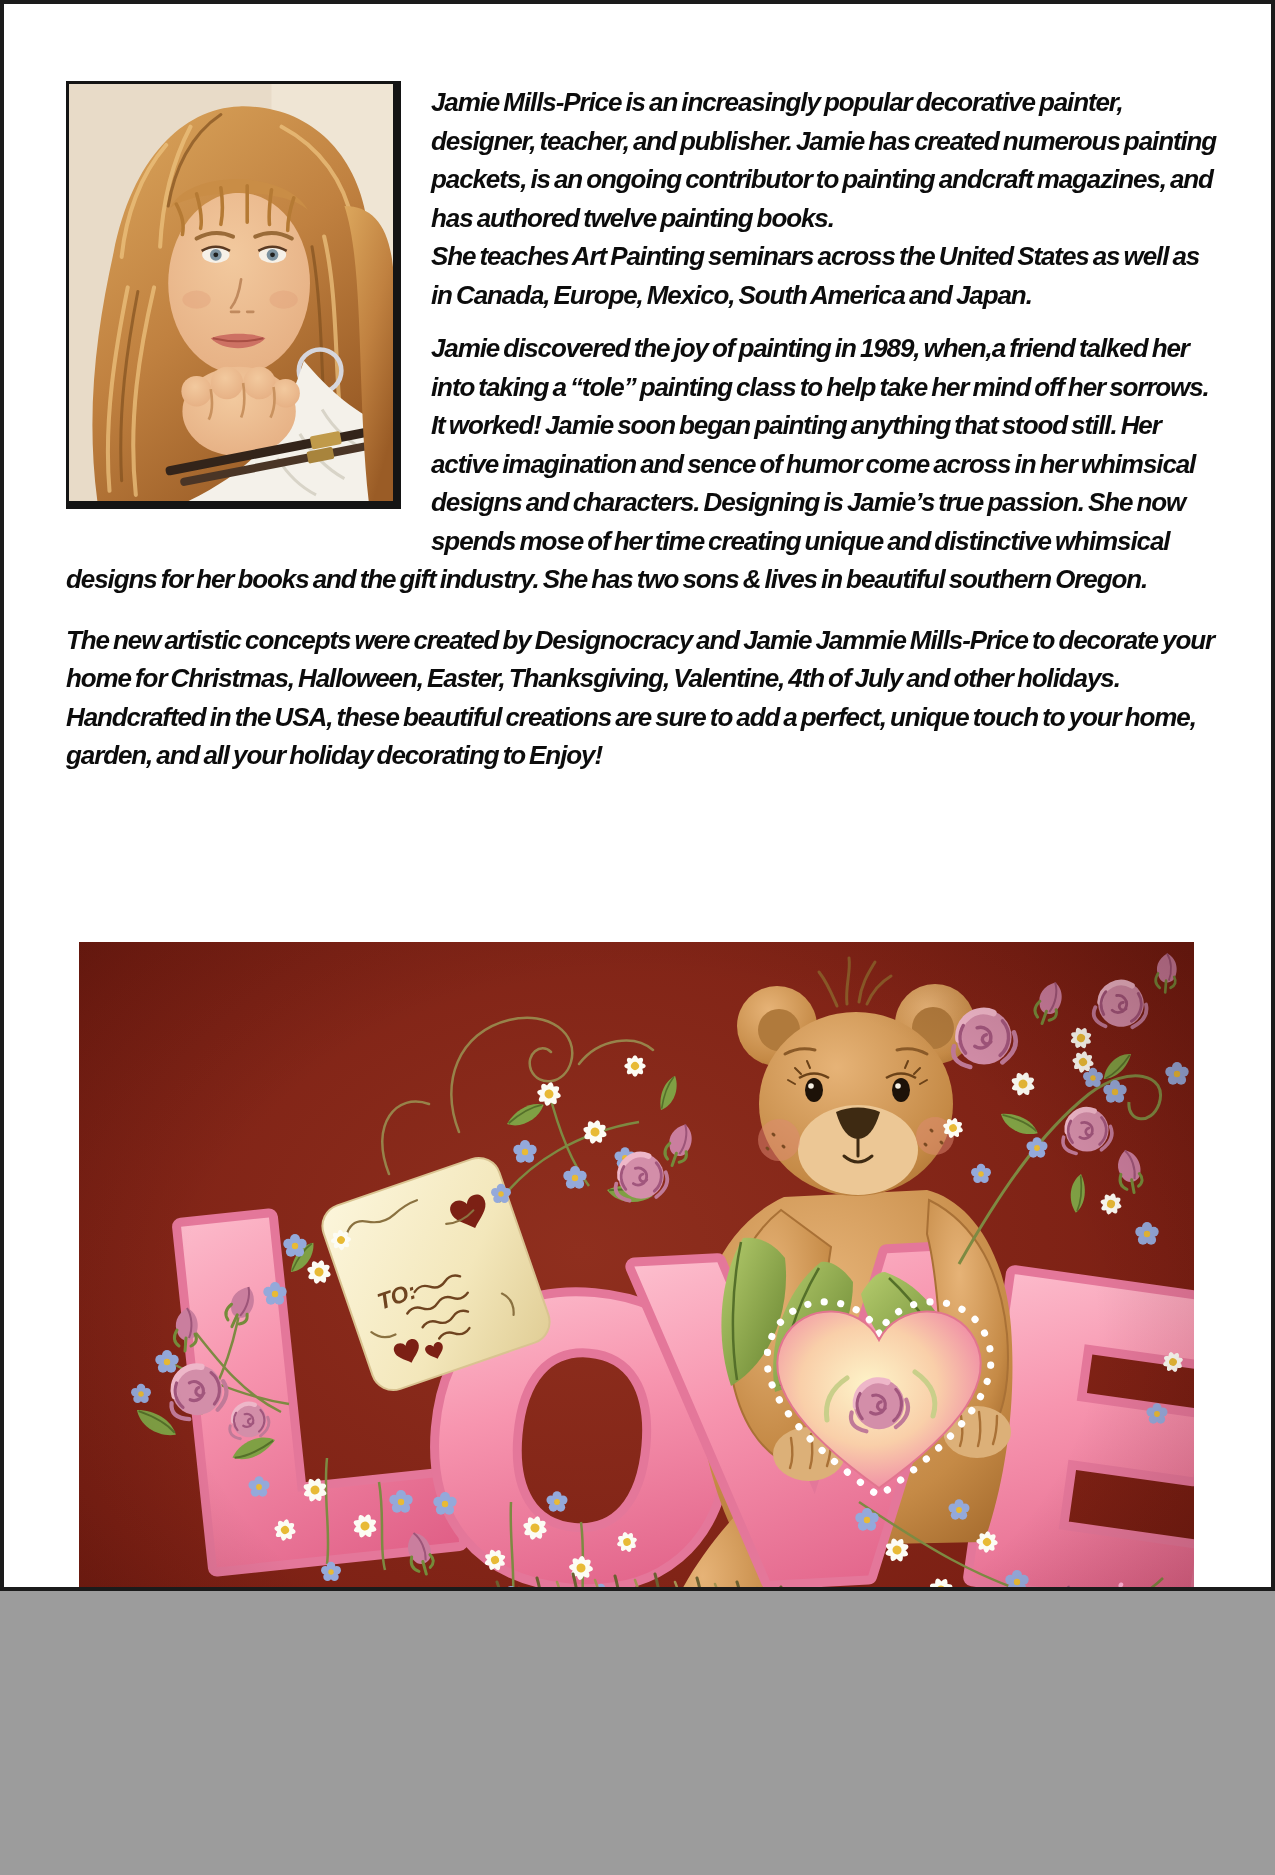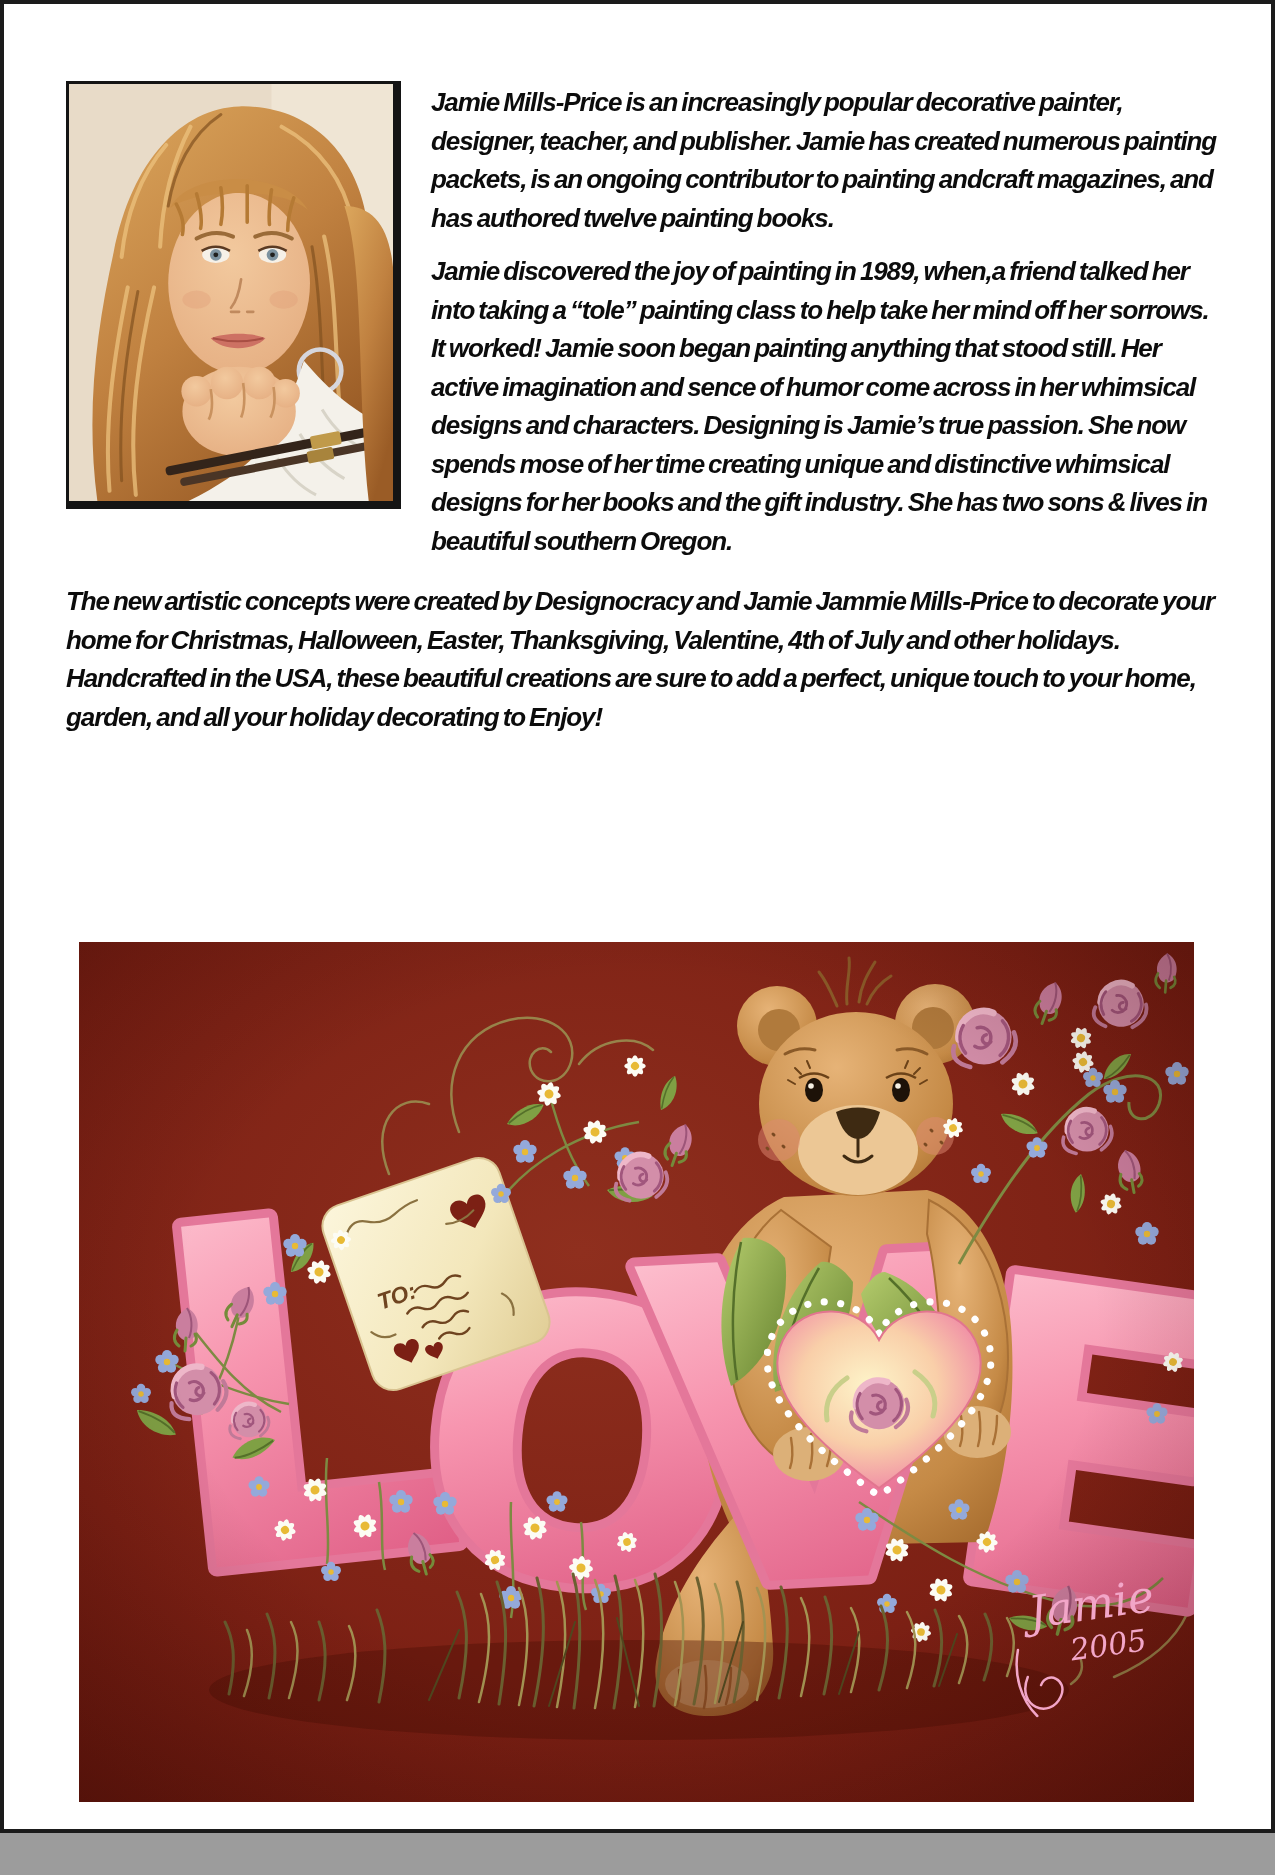--- a/index.html
+++ b/index.html
@@ -1,16 +1,16 @@
 <!DOCTYPE html>
 <html><head>
 <meta charset="utf-8">
 <style>
   html,body{margin:0;padding:0;background:#9c9c9c;}
-  .page{position:relative;width:1275px;height:1833px;background:#ffffff;
+  .page{position:relative;width:1275px;height:1591px;background:#ffffff;
         box-sizing:border-box;border:4px solid #1b1b1b;overflow:hidden;
         font-family:"Liberation Sans", sans-serif;}
   .bio-block{position:absolute;left:0;top:0;width:1275px;box-sizing:border-box;
              padding:77px 62px 0 62px;}
   .photo-wrap{float:left;width:335px;height:428px;margin:0 30px 16px 0;
               box-sizing:border-box;border:solid #141414;border-width:3px 8px 8px 3px;
               background:#e9dccb;}
   .photo-wrap svg{display:block;width:100%;height:100%;}
   .bio p{font:italic 700 26px/38.5px "Liberation Sans", sans-serif;
          letter-spacing:-1.1px;word-spacing:-2px;color:#0c0c0c;margin:0 0 15px 0;}
@@ -86,21 +86,21 @@
           <rect x="104" y="370" width="196" height="8" rx="4" fill="#4a3526"></rect>
           <rect x="232" y="368" width="26" height="12" rx="2" fill="#a8843c"></rect>
           <path d="M298,369 l24,3 -24,7 Z" fill="#8a5a28"></path>
         </g>
         <path d="M272,120 C292,180 284,300 296,410 L320,410 L320,180 C316,140 300,120 272,120 Z" fill="url(#hairG)"></path>
       </svg>
     </div>
 
     <div class="bio">
       <p class="p1"><span>Jamie Mills-Price is an increasingly popular decorative painter, designer, teacher, and publisher. Jamie has created numerous painting packets, is an ongoing contributor to painting andcraft magazines, and has authored twelve painting books.</span><br>
-      </p>
+      <span>She teaches Art Painting seminars across the United States as well as in Canada, Europe, Mexico, South America and Japan.</span></p>
       <p class="p2">Jamie discovered the joy of painting in 1989, when,a friend talked her into taking a “tole” painting class to help take her mind off her sorrows. It worked! Jamie soon began painting anything that stood still. Her active imagination and sence of humor come across in her whimsical designs and characters. Designing is Jamie’s true passion. She now spends mose of her time creating unique and distinctive whimsical designs for her books and the gift industry. She has two sons &amp; lives in beautiful southern Oregon.</p>
       <p class="p3">The new artistic concepts were created by Designocracy and Jamie Jammie Mills-Price to decorate your home for Christmas, Halloween, Easter, Thanksgiving, Valentine, 4th of July and other holidays. Handcrafted in the USA, these beautiful creations are sure to add a perfect, unique touch to your home, garden, and all your holiday decorating to Enjoy!</p>
     </div>
   </div>
 
   <div class="painting">
     <svg viewBox="0 0 1115 860" preserveAspectRatio="none">
       <defs>
         <radialGradient id="bgG" cx="0.45" cy="0.36" r="0.95">
           <stop offset="0" stop-color="#8f2f1e"></stop>

